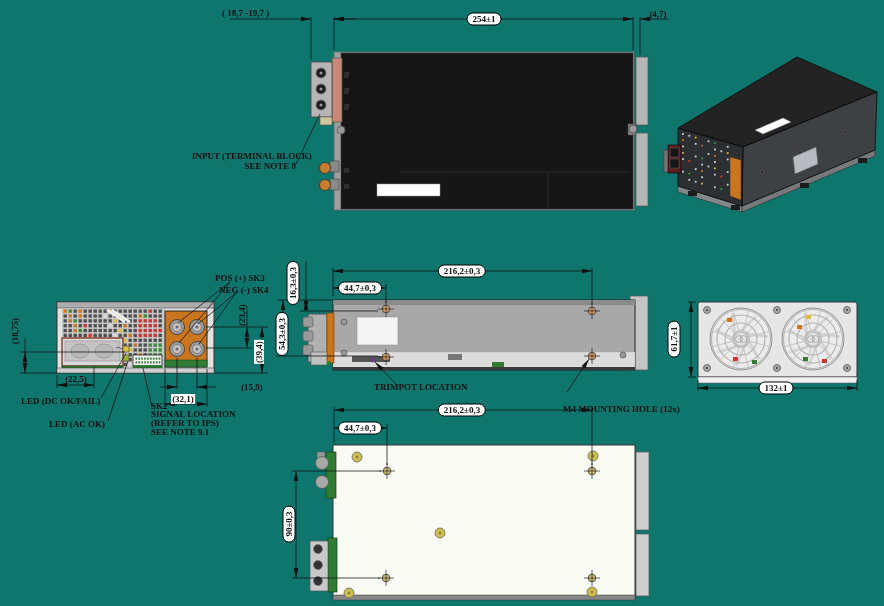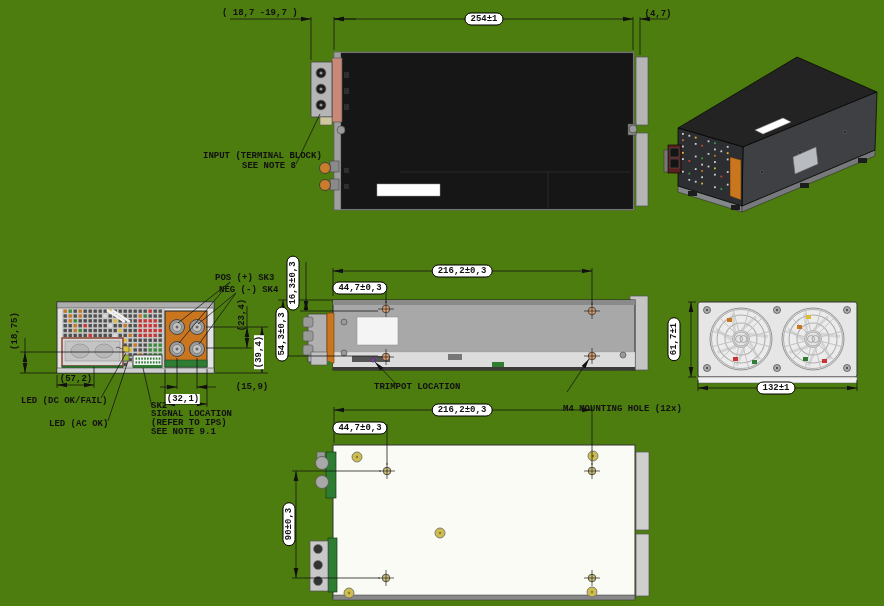--- a/index.html
+++ b/index.html
@@ -1,17 +1,17 @@
 <!DOCTYPE html>
 <html><head>
 <meta charset="utf-8">
 <style>
   html,body{margin:0;padding:0;background:#fff;}
-  #canvas{position:relative;width:884px;height:606px;background:#4d7c0f;overflow:hidden;
-          font-family:Liberation Mono, monospace;color:#111;}
+  #canvas{position:relative;width:884px;height:606px;background:#0f766e;overflow:hidden;
+          font-family:Liberation Serif, serif;color:#111;}
   #art{position:absolute;left:0;top:0;}
   .txt{position:absolute;font-size:9px;font-weight:700;line-height:10px;white-space:nowrap;color:#111;}
   .dim{font-weight:700;}
   .ctr{transform:translate(-50%,-50%);}
   .vert{transform:translate(-50%,-50%) rotate(-90deg);}
   .bg{background:#fff;padding:0 1px;}
   .balloon{position:absolute;font-size:9px;font-weight:700;line-height:11px;white-space:nowrap;
            border:1.2px solid #000;border-radius:9px;background:#fff;padding:0 5px;color:#111;}
   .balloon.h{transform:translate(-50%,-50%);}
   .balloon.v{transform:translate(-50%,-50%) rotate(-90deg);}
@@ -673,27 +673,27 @@
     <path d="M334,428 H387" marker-start="url(#ar)" marker-end="url(#ar)"></path>
     <path d="M292,471 H381"></path>
         <path d="M292,578 H380"></path>
     <path d="M296,471 V578" marker-start="url(#ar)" marker-end="url(#ar)"></path>
   </g>
 </svg>
 
 <span class="txt dim" style="left:222px;top:8px;">( 18,7 -19,7 )</span>
 <span class="balloon h" style="left:484px;top:19px;">254±1</span>
 <span class="txt dim ctr" style="left:658px;top:14px;">(4,7)</span>
-<span class="txt rlabel" style="left:203px;top:151px;width:108px;">INPUT (TERMINAL BLOCK)</span>
+<span class="txt rlabel" style="left:192px;top:151px;width:108px;">INPUT (TERMINAL BLOCK)</span>
 <span class="txt rlabel" style="left:204px;top:161px;width:92px;">SEE NOTE 8</span>
 
 <span class="txt" style="left:215px;top:273px;">POS (+) SK3</span>
 <span class="txt" style="left:219px;top:285px;">NEG (-) SK4</span>
 <span class="txt dim vert" style="left:15px;top:331px;">(18,75)</span>
-<span class="txt dim ctr" style="left:76px;top:379px;">(57,2)</span>
+<span class="txt dim ctr" style="left:76px;top:379px;">(22,5)</span>
 <span class="txt" style="left:21px;top:396px;">LED (DC OK/FAIL)</span>
 <span class="txt" style="left:49px;top:419px;">LED (AC OK)</span>
 <span class="txt" style="left:151px;top:401px;">SK2</span>
 <span class="txt" style="left:151px;top:409px;">SIGNAL LOCATION</span>
 <span class="txt" style="left:151px;top:418px;">(REFER TO IPS)</span>
 <span class="txt" style="left:151px;top:427px;">SEE NOTE 9.1</span>
 <span class="txt dim vert" style="left:242px;top:315px;">(23,4)</span>
 <span class="txt dim vert bg" style="left:259px;top:352px;">(39,4)</span>
 <span class="txt dim ctr" style="left:252px;top:387px;">(15,9)</span>
 <span class="txt dim ctr bg" style="left:183px;top:399px;">(32,1)</span>

